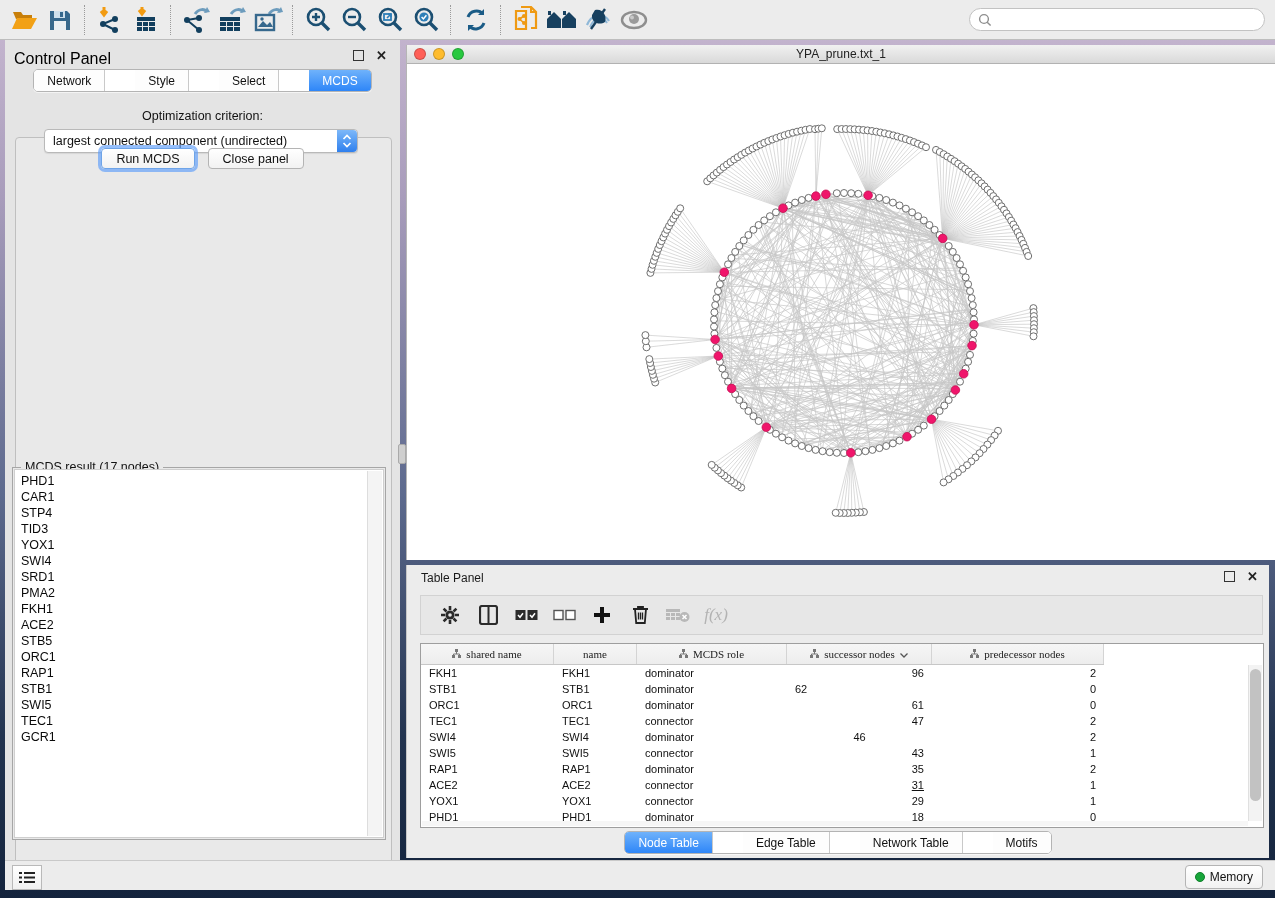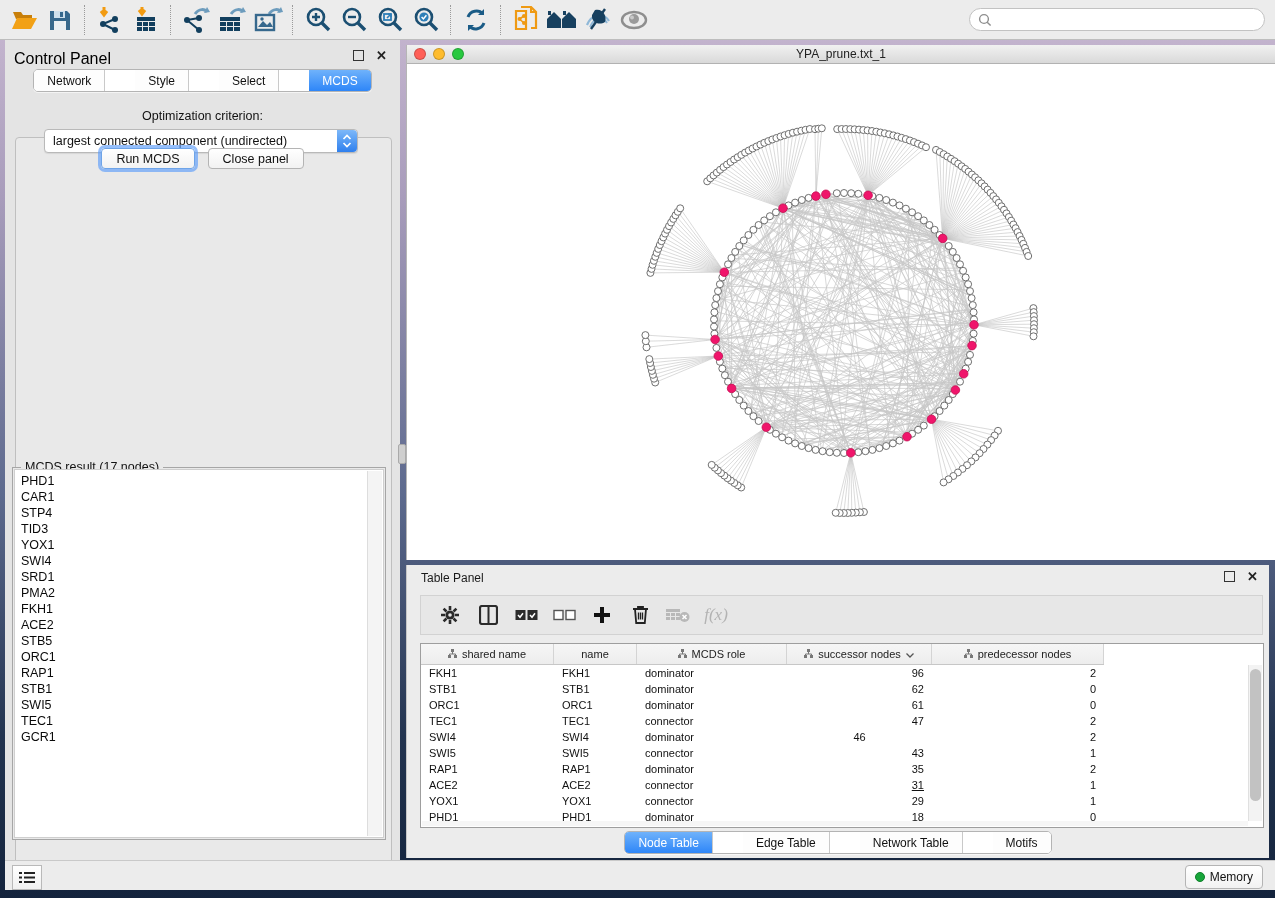--- a/index.html
+++ b/index.html
@@ -51,21 +51,21 @@
             display:flex;align-items:center;box-sizing:border-box;}
   .tl{width:12px;height:12px;border-radius:50%;margin-left:7px;box-sizing:border-box;}
   .nettitle .tname{position:absolute;left:0;right:0;text-align:center;font-size:12px;color:#222;}
   
   .tblpanel{left:406px;top:565px;width:863px;height:293px;background:#ececec;border-left:1px solid #c6c6c6;box-sizing:border-box;}
   .tbar{position:absolute;left:13px;top:30px;width:843px;height:40px;background:#e7e7e7;border:1px solid #d2d2d2;
         display:flex;align-items:center;padding-left:10px;box-sizing:border-box;}
   .tbicon{width:38px;height:34px;display:flex;align-items:center;justify-content:center;}
   .fx{font-family:"Liberation Serif",serif;font-style:italic;font-size:17px;color:#b3b3b3;}
   .tablebox{position:absolute;left:13px;top:78px;width:844px;height:185px;background:#fff;border:1px solid #9e9e9e;box-sizing:border-box;overflow:hidden;}
-  .thead{position:absolute;left:0;top:0;height:20px;display:flex;background:linear-gradient(180deg,#f6f6f6,#ededed);border-bottom:1px solid #c7c7c7;}
+  .thead{position:absolute;left:0;top:0;height:20px;display:flex;background:linear-gradient(180deg,#f6f6f6,#ededed);border-bottom:1px solid #c7c7c7;font-family:Liberation Serif, serif;}
   .th{display:flex;align-items:center;justify-content:center;gap:5px;font-size:11px;color:#222;
       border-right:1px solid #d4d4d4;box-sizing:border-box;height:20px;}
   .trow{display:flex;height:16px;}
   .td{font-size:11px;color:#111;line-height:16px;box-sizing:border-box;padding:0 8px;white-space:nowrap;overflow:hidden;}
   .tvtrack{position:absolute;top:21px;right:1px;width:13px;bottom:6px;background:#f3f3f3;border-left:1px solid #e0e0e0;}
   .tvthumb{position:absolute;left:1px;right:1px;top:4px;height:132px;background:#c2c2c2;border-radius:6px;}
   .htrack{position:absolute;left:1px;right:15px;bottom:1px;height:5px;background:#f6f6f6;}
   .bottomtabs{position:absolute;left:0;width:100%;bottom:4px;display:flex;justify-content:center;}
   
   .statusbar{left:5px;top:860px;width:1270px;height:30px;background:#ececec;border-top:1px solid #c9c9c9;box-sizing:border-box;}
@@ -1234,21 +1234,21 @@
             <div class="td" style="width: 133px; text-align: left;">FKH1</div>
             <div class="td" style="width: 83px; text-align: left;">FKH1</div>
             <div class="td" style="width: 150px; text-align: left;">dominator</div>
             <div class="td" style="width: 145px; text-align: right;">96</div>
             <div class="td" style="width: 172px; text-align: right;">2</div>
           </div>
           <div class="trow">
             <div class="td" style="width: 133px; text-align: left;">STB1</div>
             <div class="td" style="width: 83px; text-align: left;">STB1</div>
             <div class="td" style="width: 150px; text-align: left;">dominator</div>
-            <div class="td" style="width: 145px; text-align: right;">62</div>
+            <div class="td" style="width: 145px; ">62</div>
             <div class="td" style="width: 172px; text-align: right;">0</div>
           </div>
           <div class="trow">
             <div class="td" style="width: 133px; text-align: left;">ORC1</div>
             <div class="td" style="width: 83px; text-align: left;">ORC1</div>
             <div class="td" style="width: 150px; text-align: left;">dominator</div>
             <div class="td" style="width: 145px; text-align: right;">61</div>
             <div class="td" style="width: 172px; text-align: right;">0</div>
           </div>
           <div class="trow">

